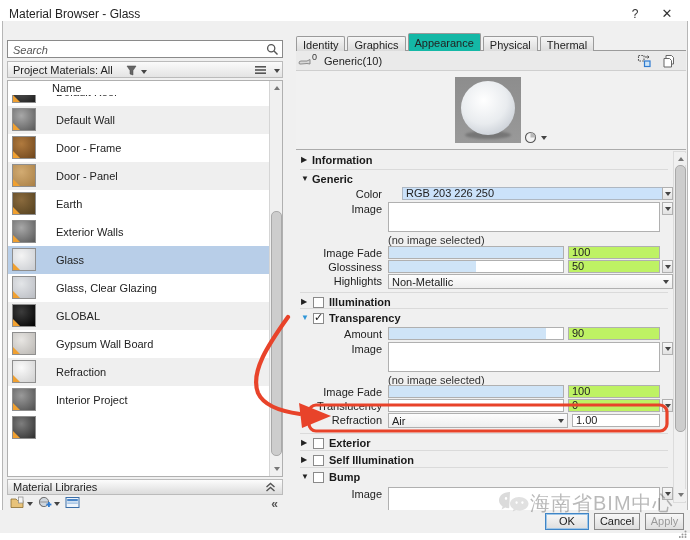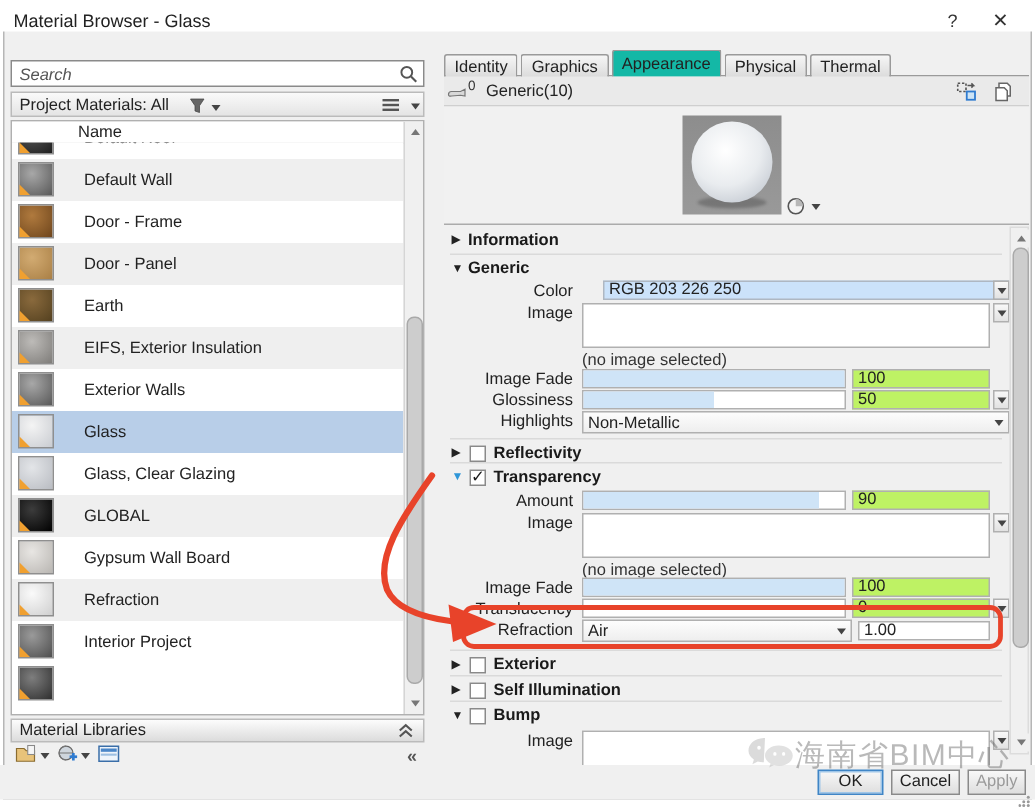--- a/index.html
+++ b/index.html
@@ -149,24 +149,20 @@
         <span class="mlabel">Door - Frame</span>
       </div>
       <div class="mrow alt">
         <span class="swatch" style="background: radial-gradient(circle at 38% 32%, rgb(210, 171, 114), rgb(169, 127, 69));"></span>
         <span class="mlabel">Door - Panel</span>
       </div>
       <div class="mrow">
         <span class="swatch" style="background: radial-gradient(circle at 38% 32%, rgb(138, 106, 61), rgb(83, 64, 31));"></span>
         <span class="mlabel">Earth</span>
       </div>
-      <div class="mrow alt">
-        <span class="swatch" style="background: radial-gradient(circle at 38% 32%, rgb(189, 187, 184), rgb(126, 124, 121));"></span>
-        <span class="mlabel">EIFS, Exterior Insulation</span>
-      </div>
       <div class="mrow">
         <span class="swatch" style="background: radial-gradient(circle at 38% 32%, rgb(168, 168, 168), rgb(88, 88, 88));"></span>
         <span class="mlabel">Exterior Walls</span>
       </div>
       <div class="mrow alt selected">
         <span class="swatch" style="background: radial-gradient(circle at 38% 32%, rgb(244, 244, 244), rgb(201, 204, 209));"></span>
         <span class="mlabel">Glass</span>
       </div>
       <div class="mrow">
         <span class="swatch" style="background: radial-gradient(circle at 38% 32%, rgb(227, 229, 232), rgb(185, 188, 194));"></span>
@@ -334,21 +330,21 @@
 
   <div class="prow" style="top:124px;height:15px;">
     <span class="plabel">Highlights</span>
     <span class="dropdown" style="left:92px;width:285px;height:15px;"><span>Non-Metallic</span><span class="caret dd-c"></span></span>
   </div>
 
   <div class="sep" style="top:142px;"></div>
   <div class="sec" style="top:146px;">
     <span class="tri">▶</span>
     <span class="checkbox"></span>
-    <span class="sec-title cb">Reflectivity</span>
+    <span class="sec-title cb">Illumination</span>
   </div>
 
   <div class="sep" style="top:158px;"></div>
   <div class="sec" style="top:162px;">
     <span class="tri blue">▼</span>
     <span class="checkbox checked"></span>
     <span class="sec-title cb">Transparency</span>
   </div>
 
   <div class="prow" style="top:177px;height:13px;">

